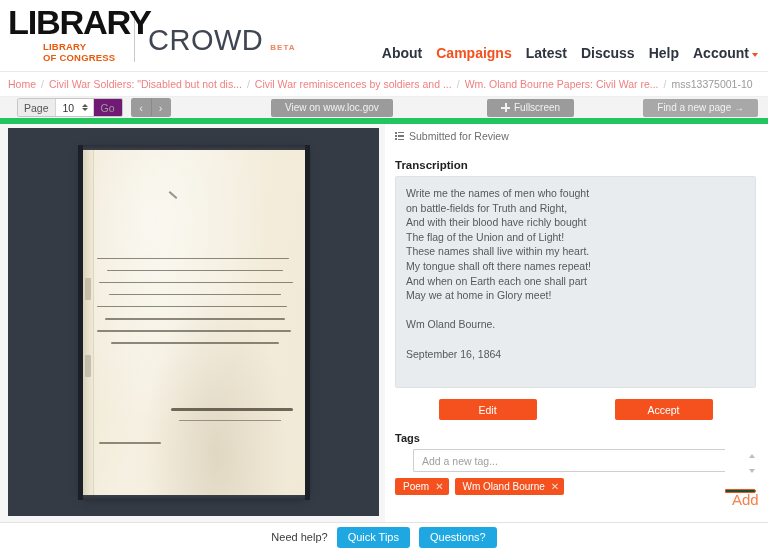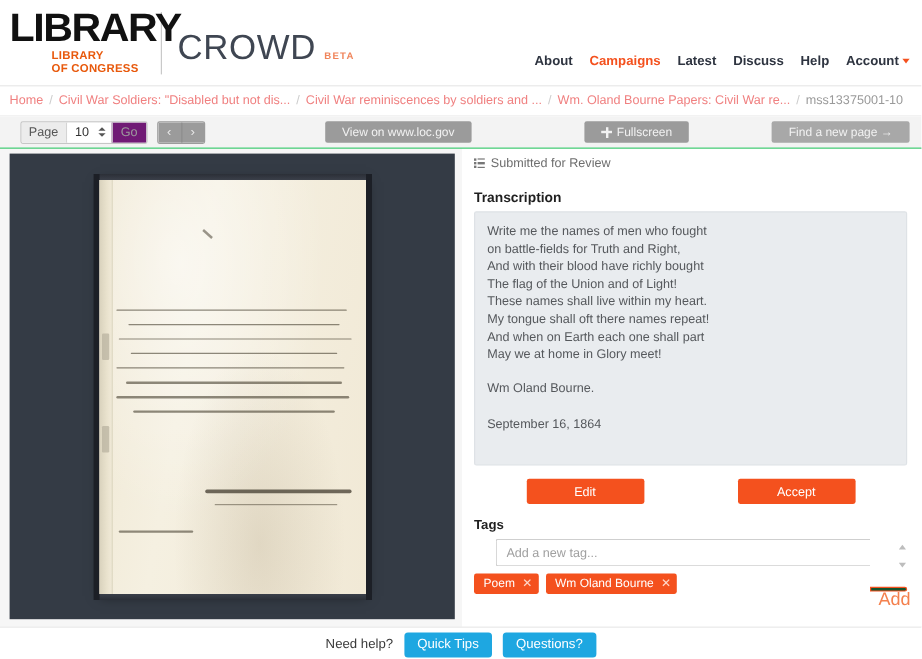--- a/index.html
+++ b/index.html
@@ -65,21 +65,21 @@
     margin-left: 7px;
     font-weight: bold;
   }
 
   .mainnav {
     position: absolute;
     right: 10px; top: 45px;
     display: flex;
     align-items: center;
     gap: 14px;
-    font-size: 11px;
+    font-size: 14px;
   }
   .mainnav a {
     color: #2e3440;
     text-decoration: none;
     font-weight: bold;
     cursor: pointer;
   }
   .mainnav a.active { color: #f4511e; }
   .caret-down {
     display: inline-block;
@@ -108,21 +108,21 @@
     text-decoration: none;
     cursor: pointer;
   }
   .breadcrumb .sep { color: #cccccc; margin: 0 5px; }
   .breadcrumb .current { color: #9a9a9a; }
 
   
   .toolbar {
     height: 27px;
     background: #f3f3f3;
-    border-bottom: 1px solid #22c55e;
+    border-bottom: 6px solid #22c55e;
     position: relative;
     display: flex;
     align-items: center;
   }
   .page-group {
     display: flex;
     align-items: stretch;
     height: 19px;
     margin-left: 17px;
     border: 1px solid #c6c6c6;

